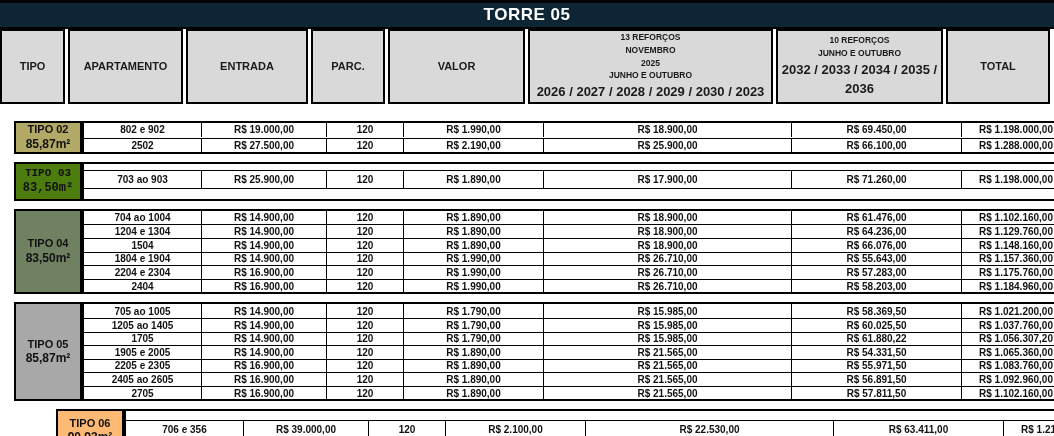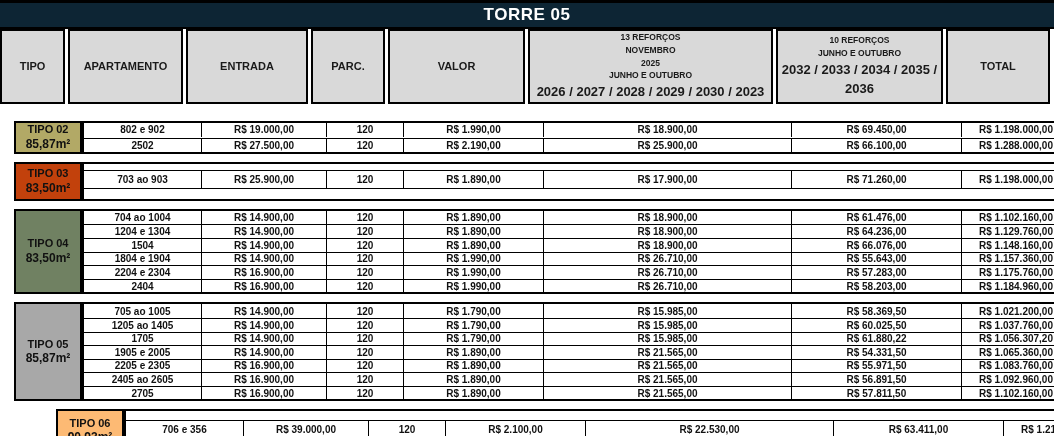--- a/index.html
+++ b/index.html
@@ -139,21 +139,21 @@
             <div class="cell">R$ 27.500,00</div>
             <div class="cell">120</div>
             <div class="cell">R$ 2.190,00</div>
             <div class="cell">R$ 25.900,00</div>
             <div class="cell">R$ 66.100,00</div>
             <div class="cell">R$ 1.288.000,00</div>
           </div>
         </div>
       </div>
       <div class="group">
-        <div class="tipo-cell" style="background: #c2410c;">
+        <div class="tipo-cell" style="background: #4d7c0f; font-family: Liberation Mono, monospace;">
           <div class="tipo-name">TIPO 03</div>
           <div class="tipo-area">83,50m²</div>
         </div>
         <div class="rows-box pad">
           <div class="row">
             <div class="cell">703 ao 903</div>
             <div class="cell">R$ 25.900,00</div>
             <div class="cell">120</div>
             <div class="cell">R$ 1.890,00</div>
             <div class="cell">R$ 17.900,00</div>

